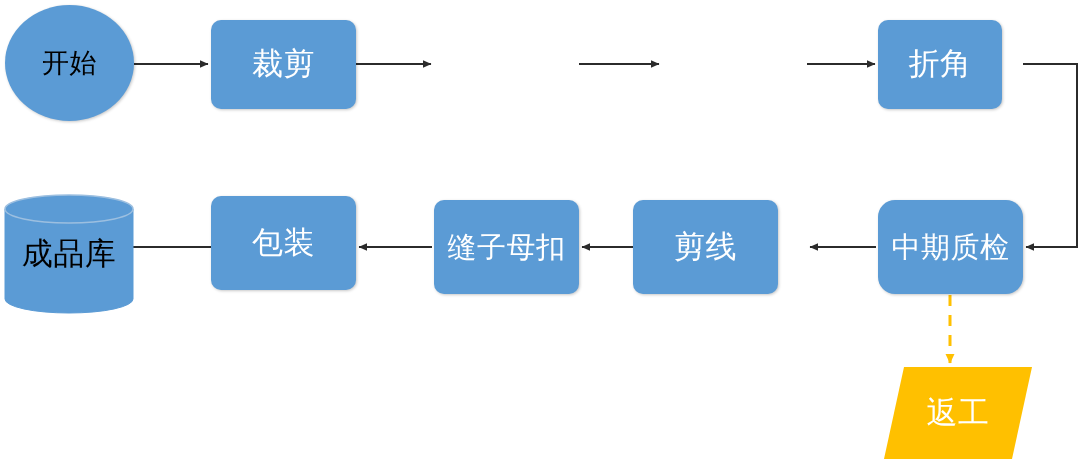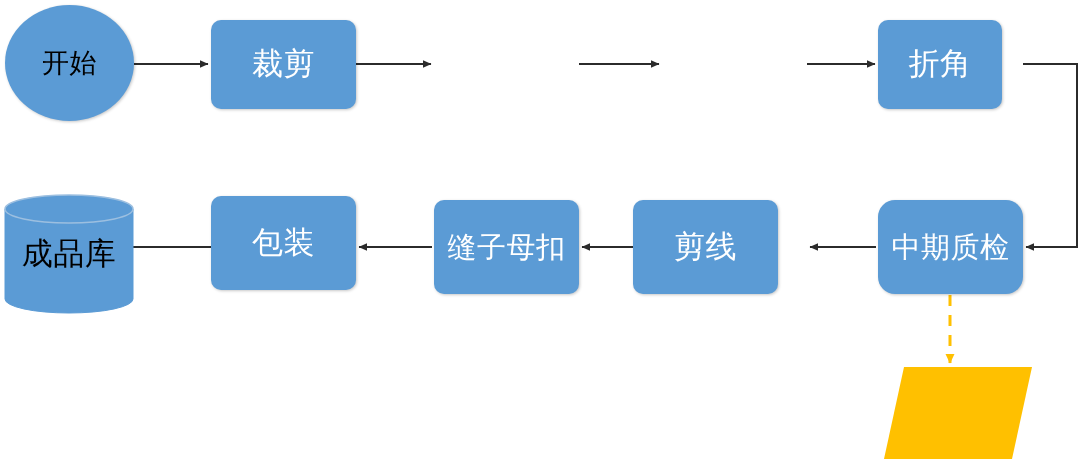--- a/index.html
+++ b/index.html
@@ -165,15 +165,16 @@
       <path d="M1,15 L1,105 A64,14 0 0 0 129,105 L129,15 Z" fill="#5B9BD5" stroke="#5B9BD5" stroke-width="1"></path>
       <ellipse cx="65" cy="15" rx="64" ry="14" fill="#5B9BD5" stroke="#9CBFE0" stroke-width="1.5"></ellipse>
     </svg>
     <span class="cyl-label">成品库</span>
   </div>
 
   <div class="node node-parallelogram" style="left:884px; top:367px; width:148px; height:92px;">
     <svg class="para-svg" viewBox="0 0 148 92" preserveAspectRatio="none" xmlns="http://www.w3.org/2000/svg">
       <polygon points="20,0 148,0 128,92 0,92" fill="#FFC000"></polygon>
     </svg>
+    <span class="para-label">返工</span>
   </div>
 
 </div>
 
 </body></html>

